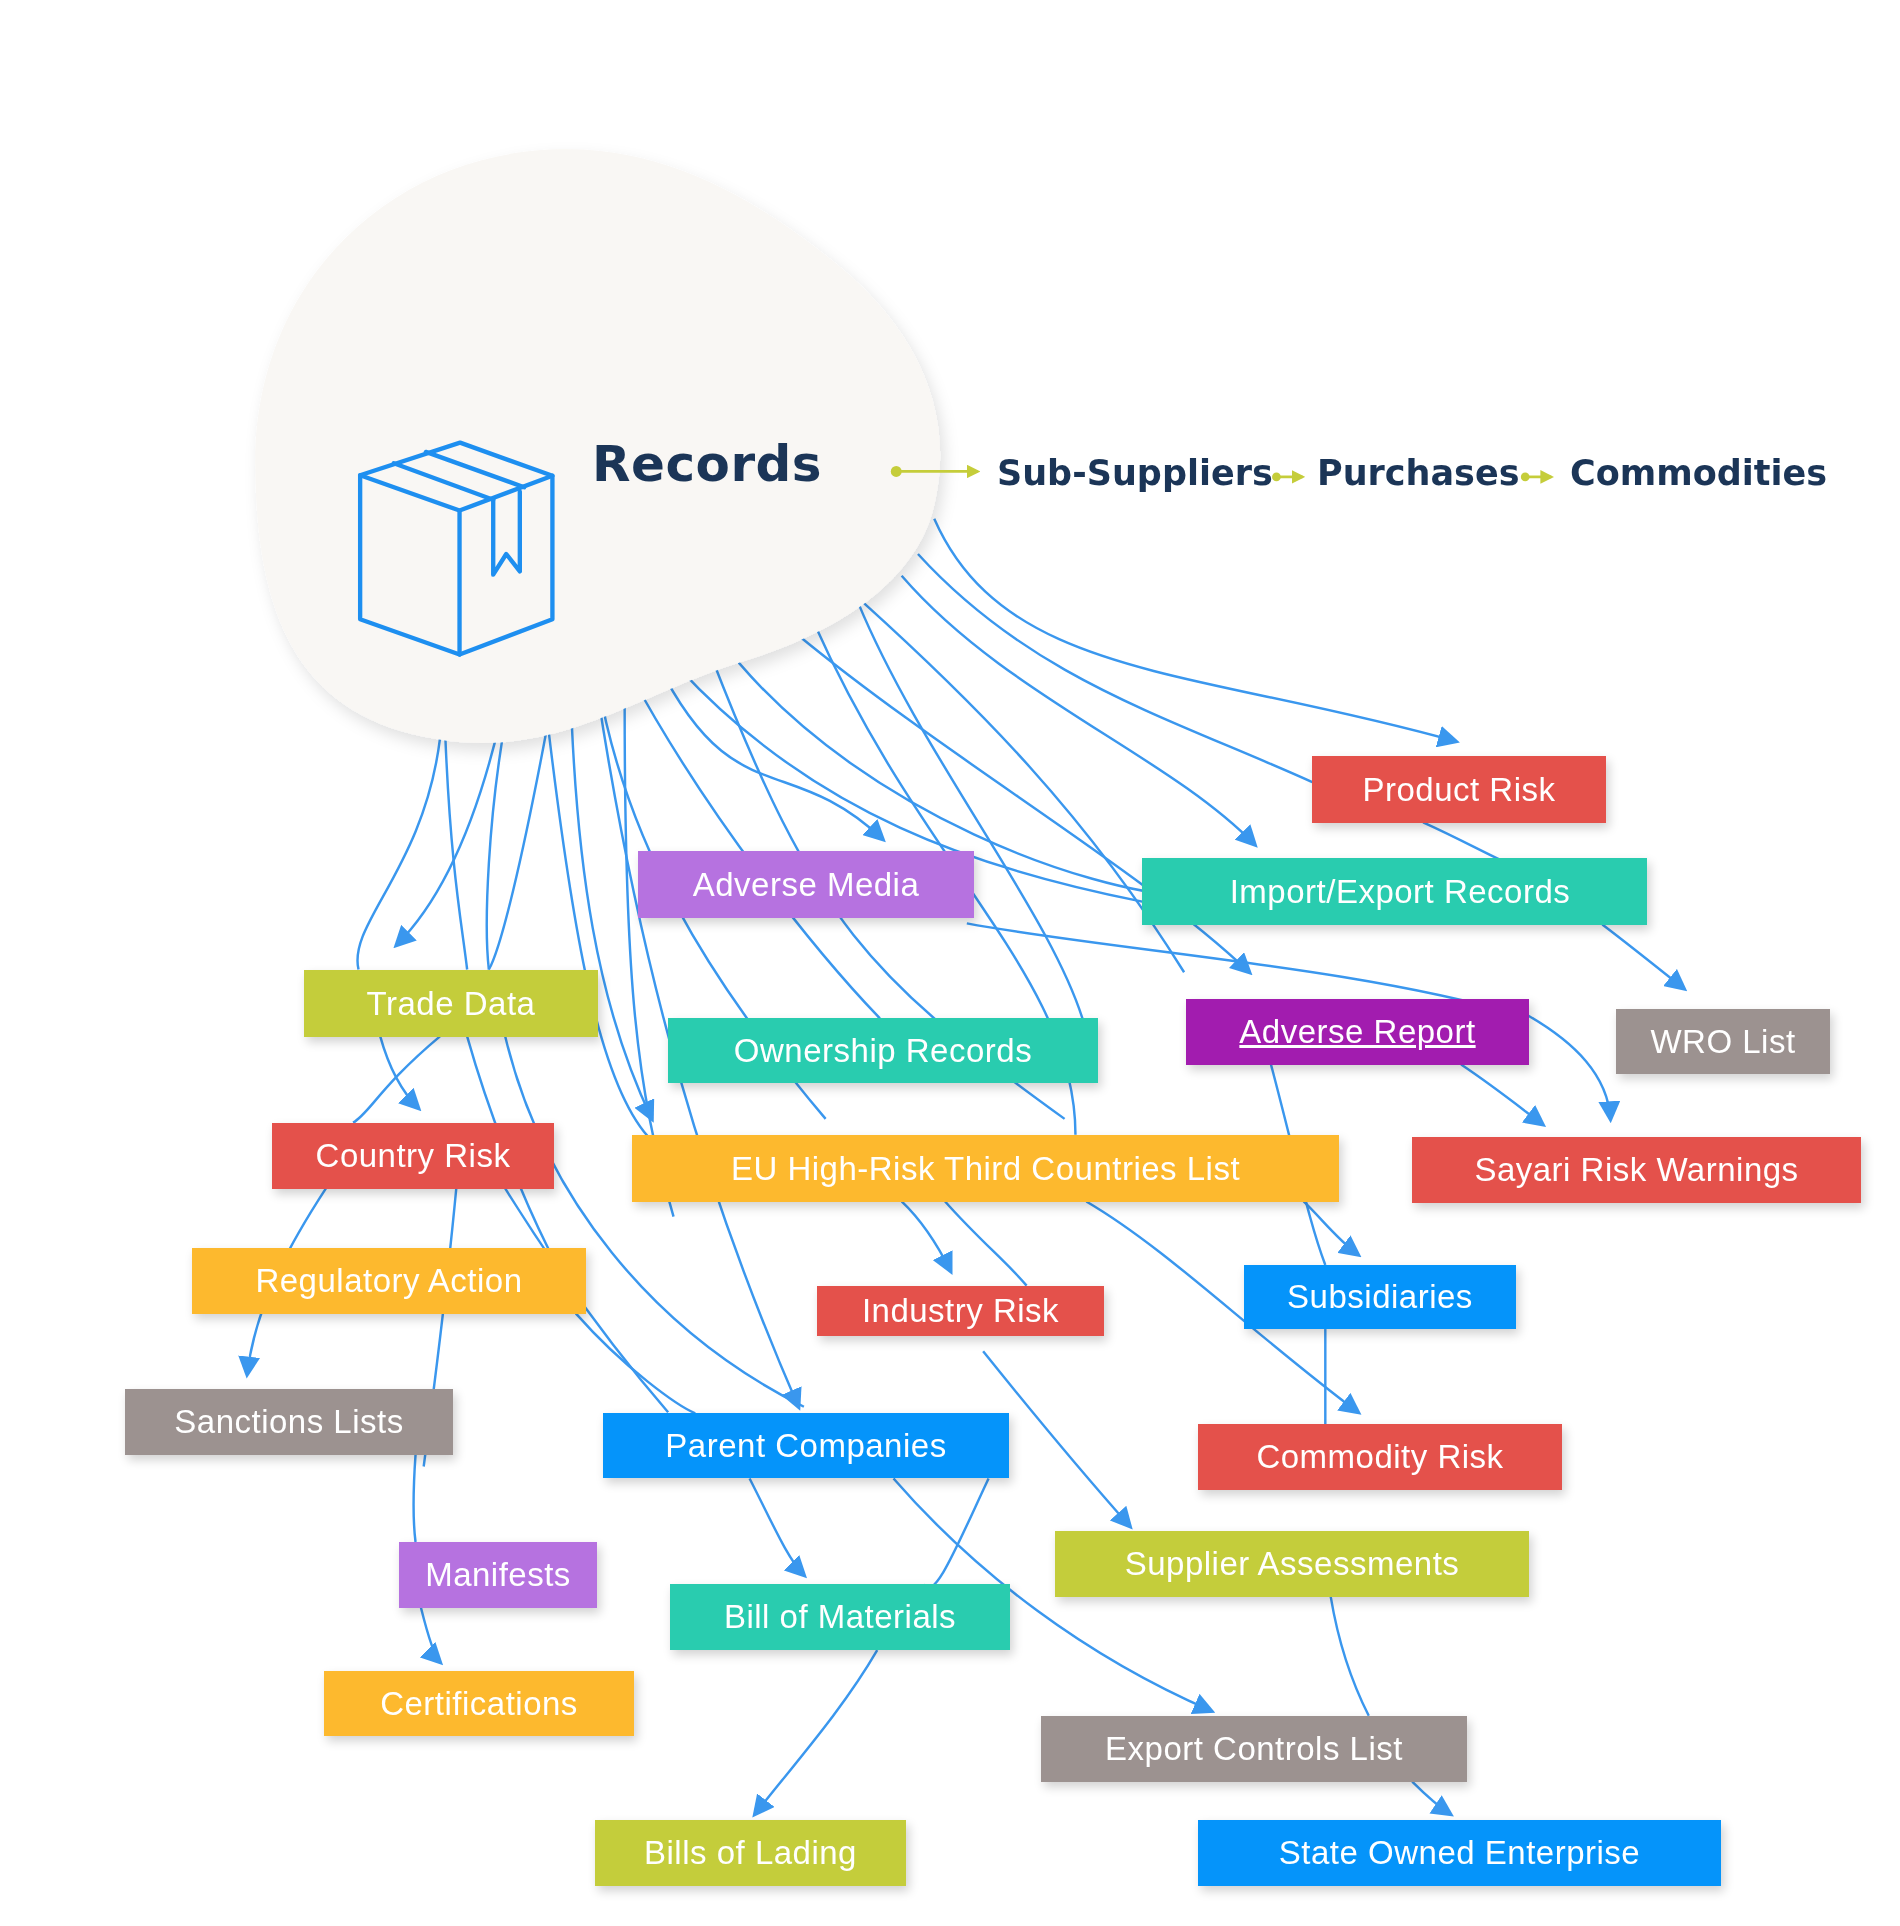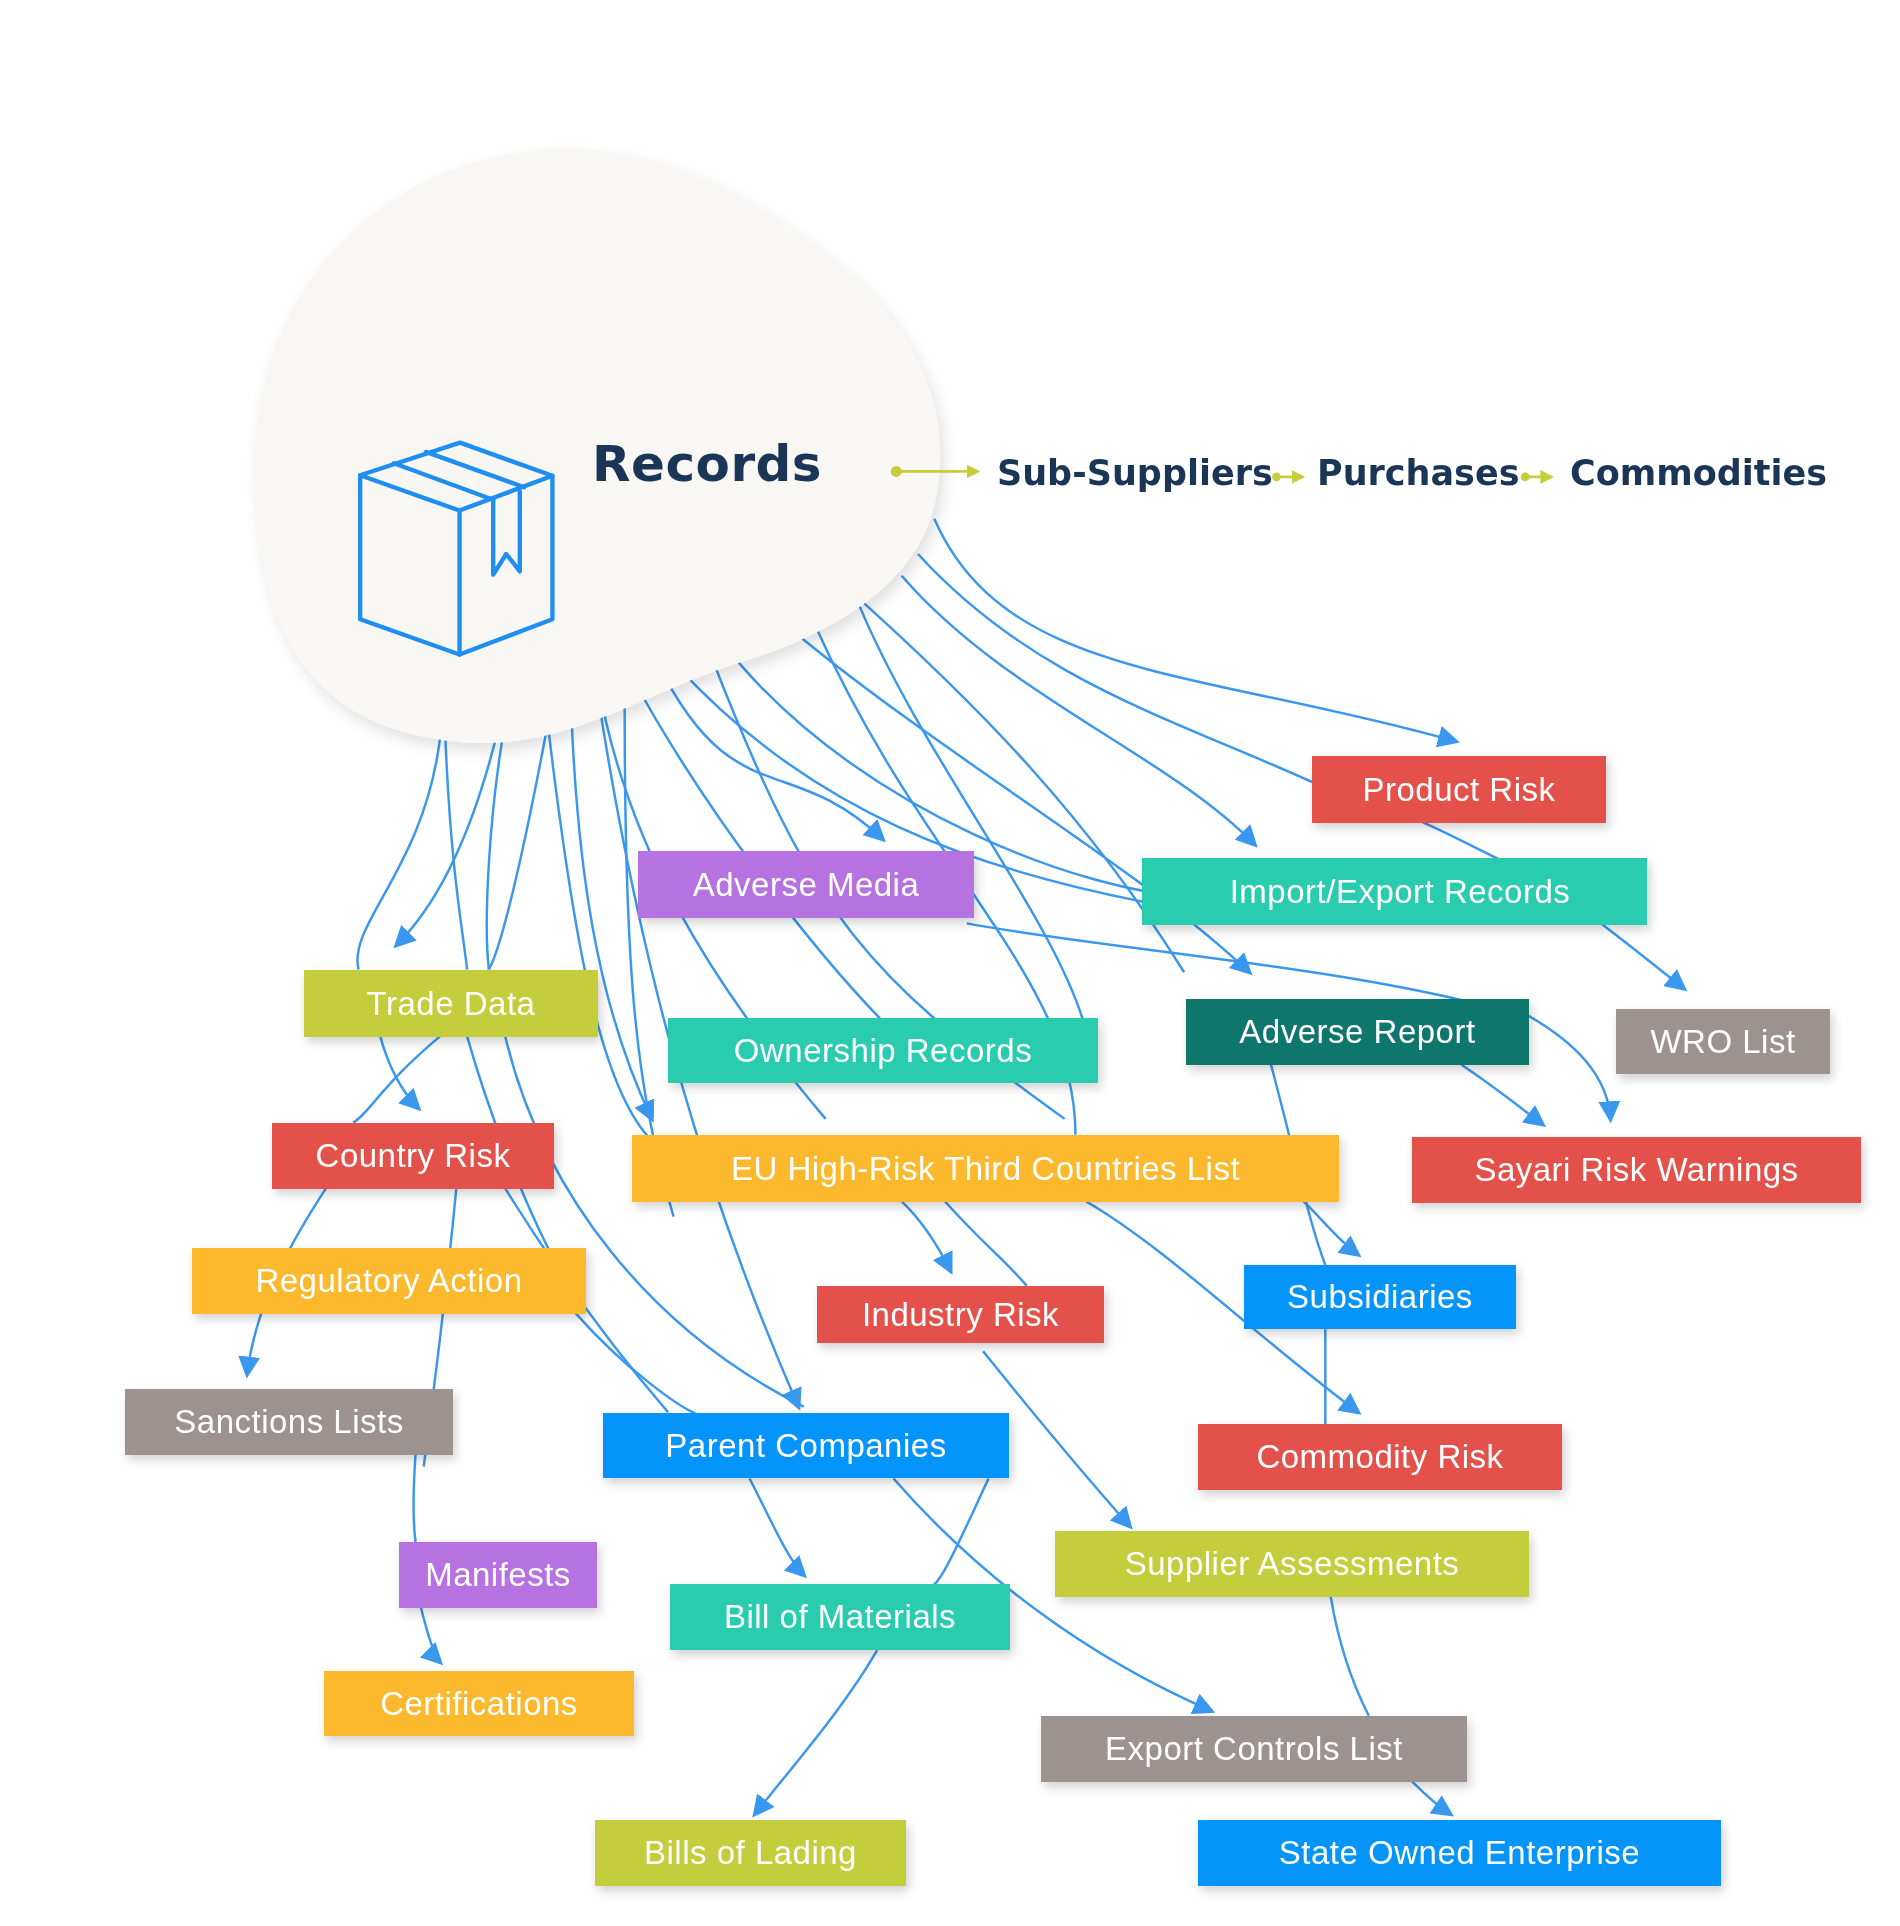--- a/index.html
+++ b/index.html
@@ -118,39 +118,39 @@
       </div>
       <div class="node" style="left: 638px; top: 851px; width: 336px; height: 67px; background: rgb(182, 114, 224);">
         <span>Adverse Media</span>
       </div>
       <div class="node" style="left: 304px; top: 970px; width: 294px; height: 67px; background: rgb(196, 205, 59);">
         <span>Trade Data</span>
       </div>
       <div class="node" style="left: 668px; top: 1018px; width: 430px; height: 65px; background: rgb(41, 204, 175);">
         <span>Ownership Records</span>
       </div>
-      <div class="node" style="left: 1186px; top: 999px; width: 343px; height: 66px; background: #0f766e;">
+      <div class="node" style="left: 1186px; top: 999px; width: 343px; height: 66px; background: #a21caf; text-decoration: underline;">
         <span>Adverse Report</span>
       </div>
       <div class="node" style="left: 1616px; top: 1009px; width: 214px; height: 65px; background: rgb(156, 146, 144);">
         <span>WRO List</span>
       </div>
       <div class="node" style="left: 248px; top: 1123px; width: 282px; height: 66px; background: rgb(228, 81, 75); margin-left: 24px;">
         <span>Country Risk</span>
       </div>
       <div class="node" style="left: 632px; top: 1135px; width: 707px; height: 67px; background: rgb(253, 185, 46);">
         <span>EU High-Risk Third Countries List</span>
       </div>
       <div class="node" style="left: 1412px; top: 1137px; width: 449px; height: 66px; background: rgb(228, 81, 75);">
         <span>Sayari Risk Warnings</span>
       </div>
       <div class="node" style="left: 192px; top: 1248px; width: 394px; height: 66px; background: rgb(253, 185, 46);">
         <span>Regulatory Action</span>
       </div>
-      <div class="node" style="left: 817px; top: 1286px; width: 287px; height: 57px; background: rgb(228, 81, 75);">
+      <div class="node" style="left: 817px; top: 1286px; width: 287px; height: 50px; background: rgb(228, 81, 75);">
         <span>Industry Risk</span>
       </div>
       <div class="node" style="left: 1244px; top: 1265px; width: 272px; height: 64px; background: rgb(5, 148, 250);">
         <span>Subsidiaries</span>
       </div>
       <div class="node" style="left: 125px; top: 1389px; width: 328px; height: 66px; background: rgb(156, 146, 144);">
         <span>Sanctions Lists</span>
       </div>
       <div class="node" style="left: 603px; top: 1413px; width: 406px; height: 65px; background: rgb(5, 148, 250);">
         <span>Parent Companies</span>

